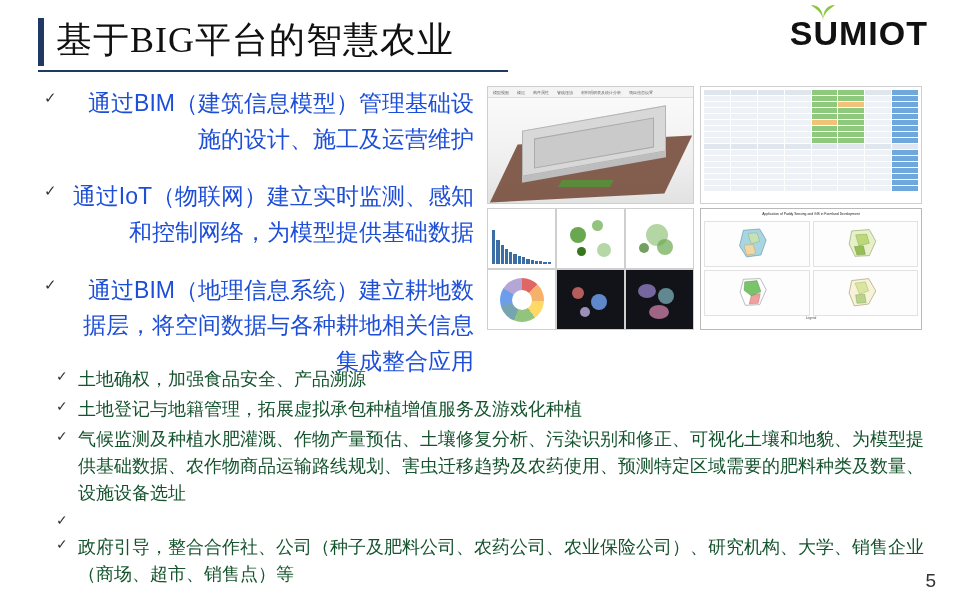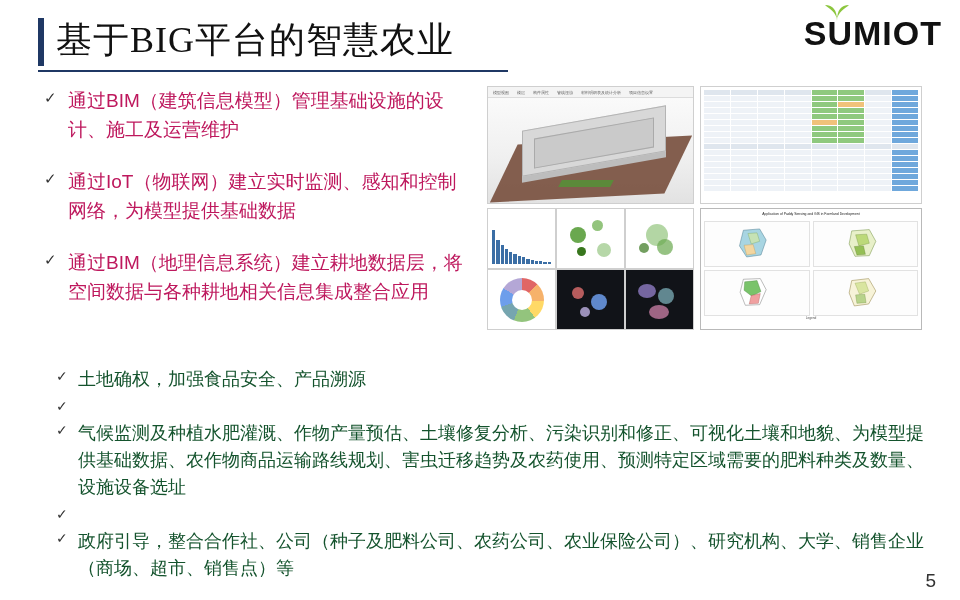--- a/index.html
+++ b/index.html
@@ -33,21 +33,21 @@
   }
   .title-underline {
     position: absolute;
     left: 38px; top: 70px;
     width: 470px; height: 2px;
     background: #1f3864;
   }
   
   .logo {
     position: absolute;
-    right: 18px; top: 16px;
+    right: 32px; top: 16px;
     text-align: right;
   }
   .logo-text {
     font-size: 34px;
     font-weight: bold;
     color: #111111;
     letter-spacing: 1px;
     font-family: "Liberation Sans", sans-serif;
     line-height: 1;
   }
@@ -66,24 +66,25 @@
     display: flex;
     margin-bottom: 22px;
   }
   .ub-check {
     flex: 0 0 24px;
     font-size: 15px;
     color: #333333;
     line-height: 1.55;
   }
   .ub-text {
-    font-size: 19px;
-    color: #be185d;
+    font-size: 23px;
+    color: #1d4ed8;
     line-height: 1.55;
     font-family: "Liberation Sans", sans-serif;
+    text-align: right;
   }
   
   .img-area { position: absolute; }
   .img-bim {
     left: 487px; top: 86px;
     width: 207px; height: 118px;
     background: #e9e9e9;
     border: 1px solid #cfcfcf;
     overflow: hidden;
   }
@@ -547,20 +548,21 @@
   </div>
 
 
   <div class="lower-list">
     <div class="ll-item">
       <div class="ll-check">✓</div>
       <div class="ll-text">土地确权，加强食品安全、产品溯源</div>
     </div>
     <div class="ll-item">
       <div class="ll-check">✓</div>
+      <div class="ll-text">土地登记与地籍管理，拓展虚拟承包种植增值服务及游戏化种植</div>
     </div>
     <div class="ll-item">
       <div class="ll-check">✓</div>
       <div class="ll-text">气候监测及种植水肥灌溉、作物产量预估、土壤修复分析、污染识别和修正、可视化土壤和地貌、为模型提供基础数据、农作物商品运输路线规划、害虫迁移趋势及农药使用、预测特定区域需要的肥料种类及数量、设施设备选址</div>
     </div>
     <div class="ll-item">
       <div class="ll-check">✓</div>
     </div>
     <div class="ll-item">
       <div class="ll-check">✓</div>

